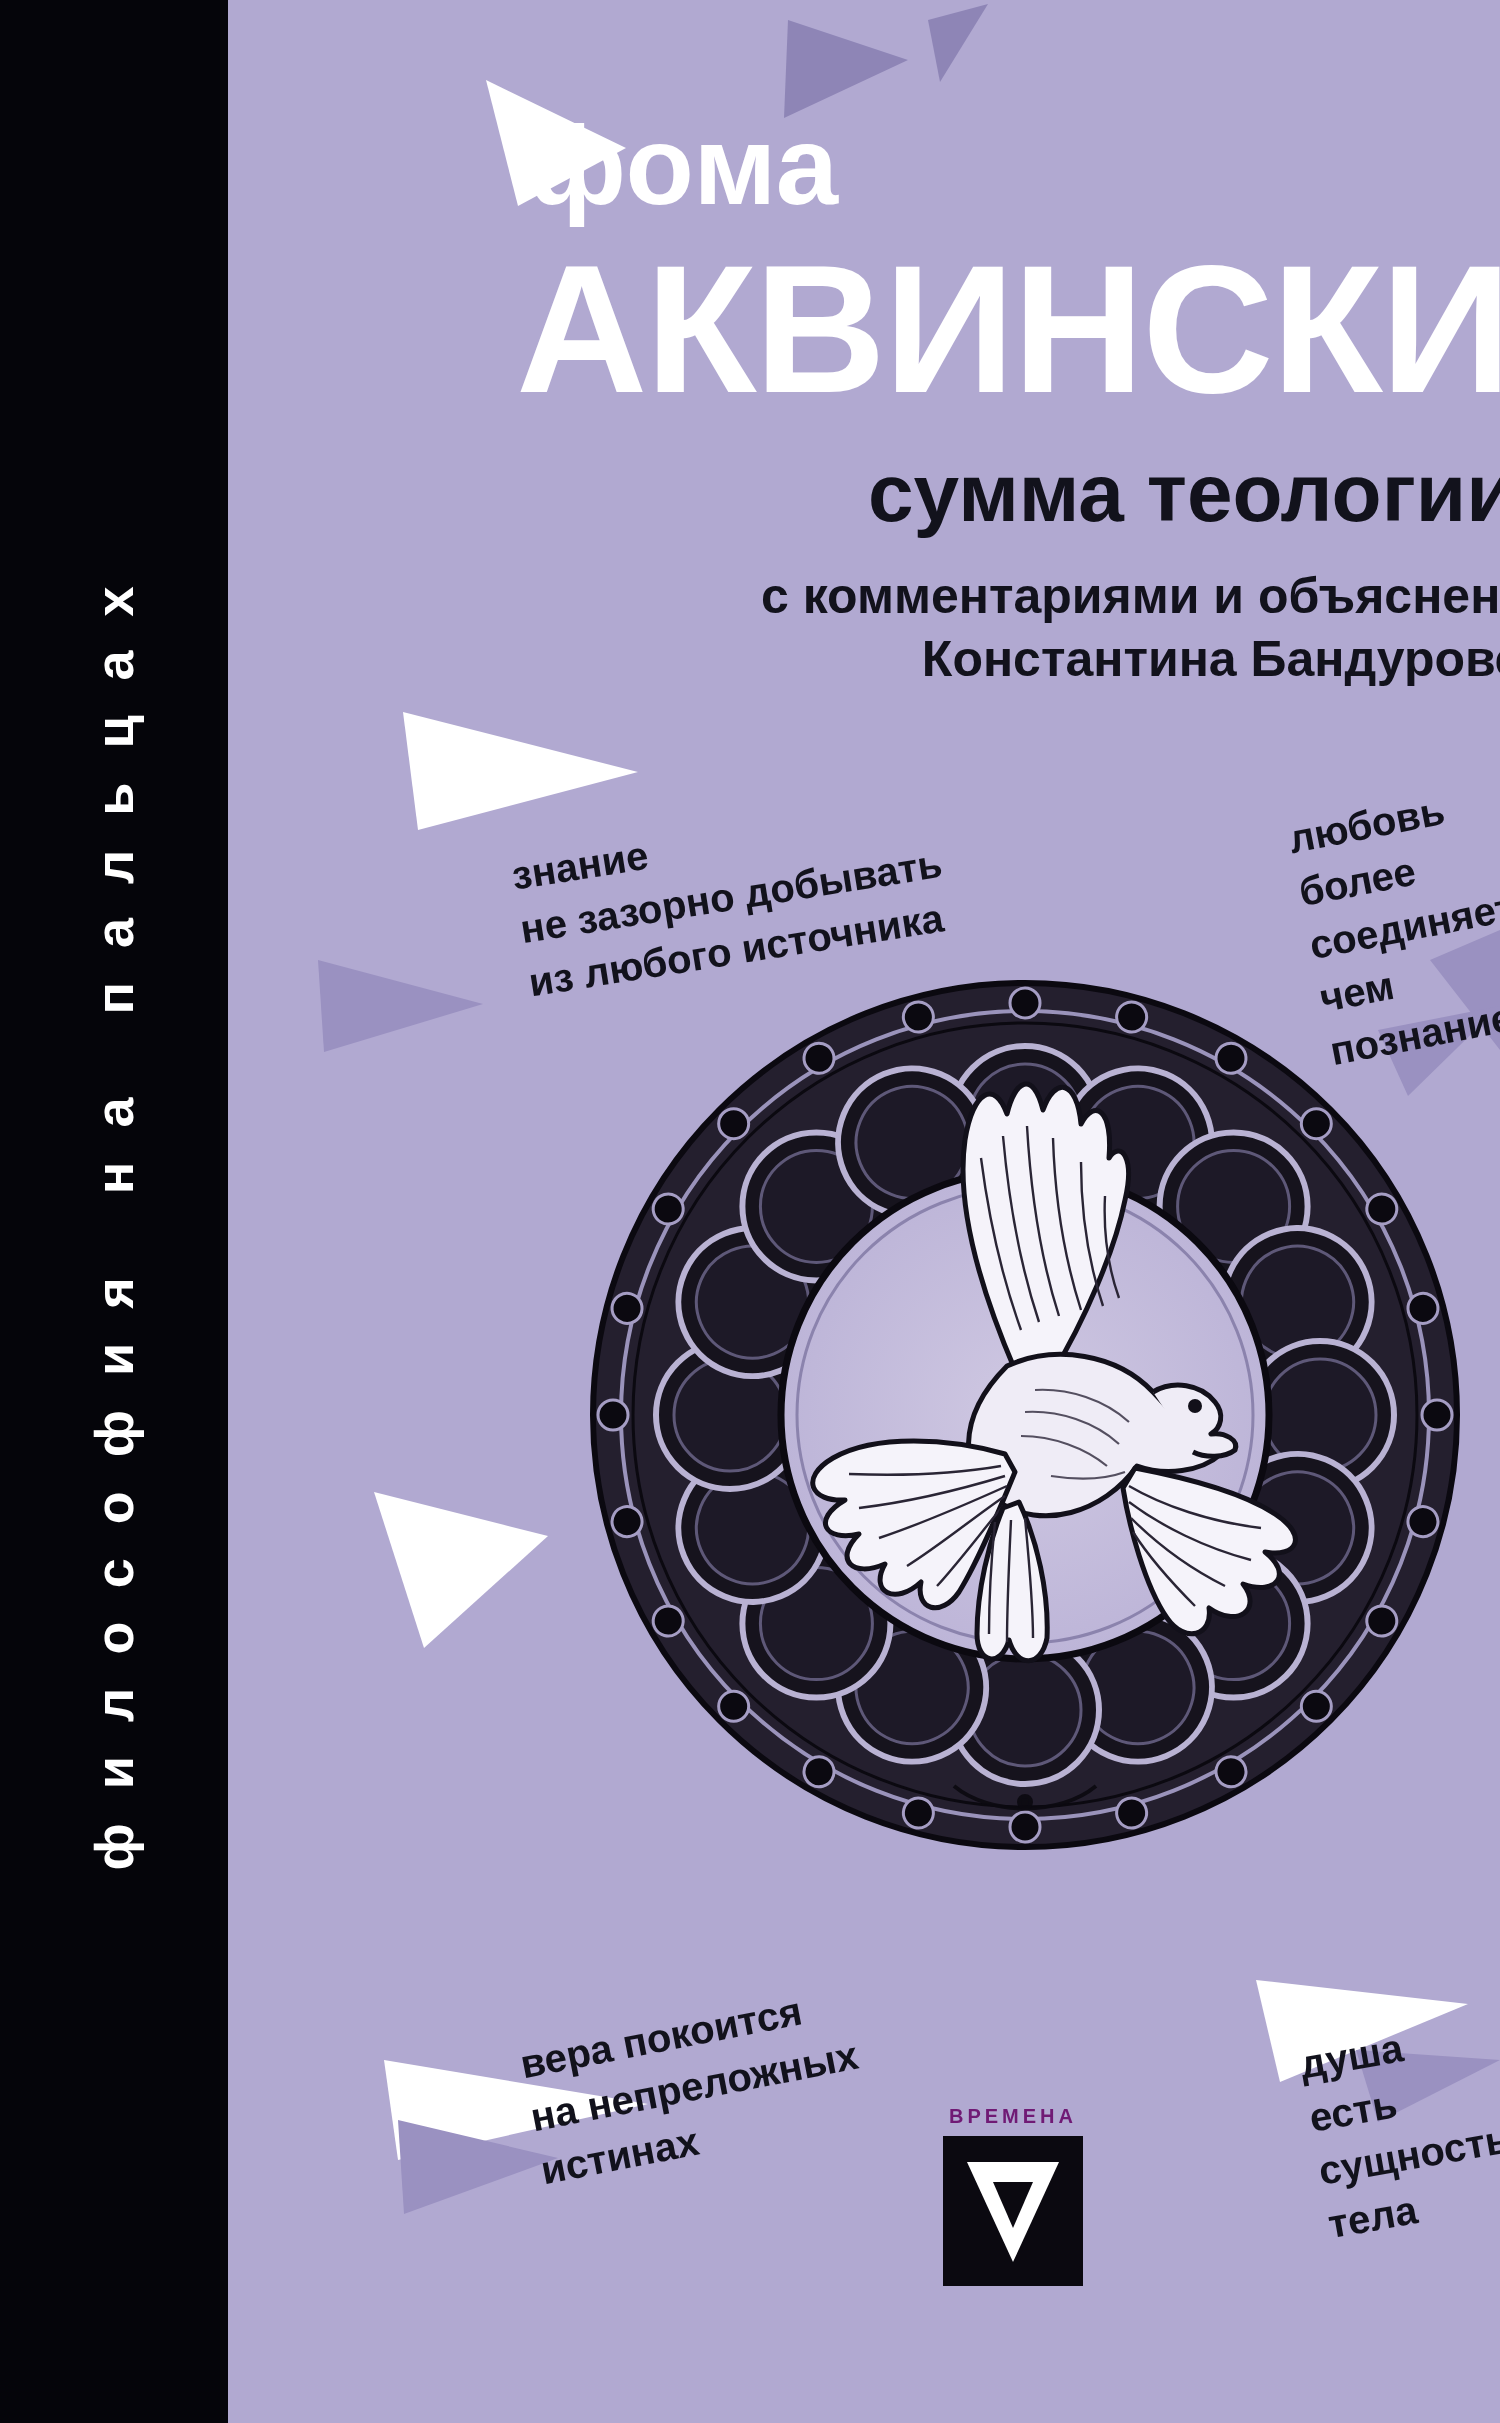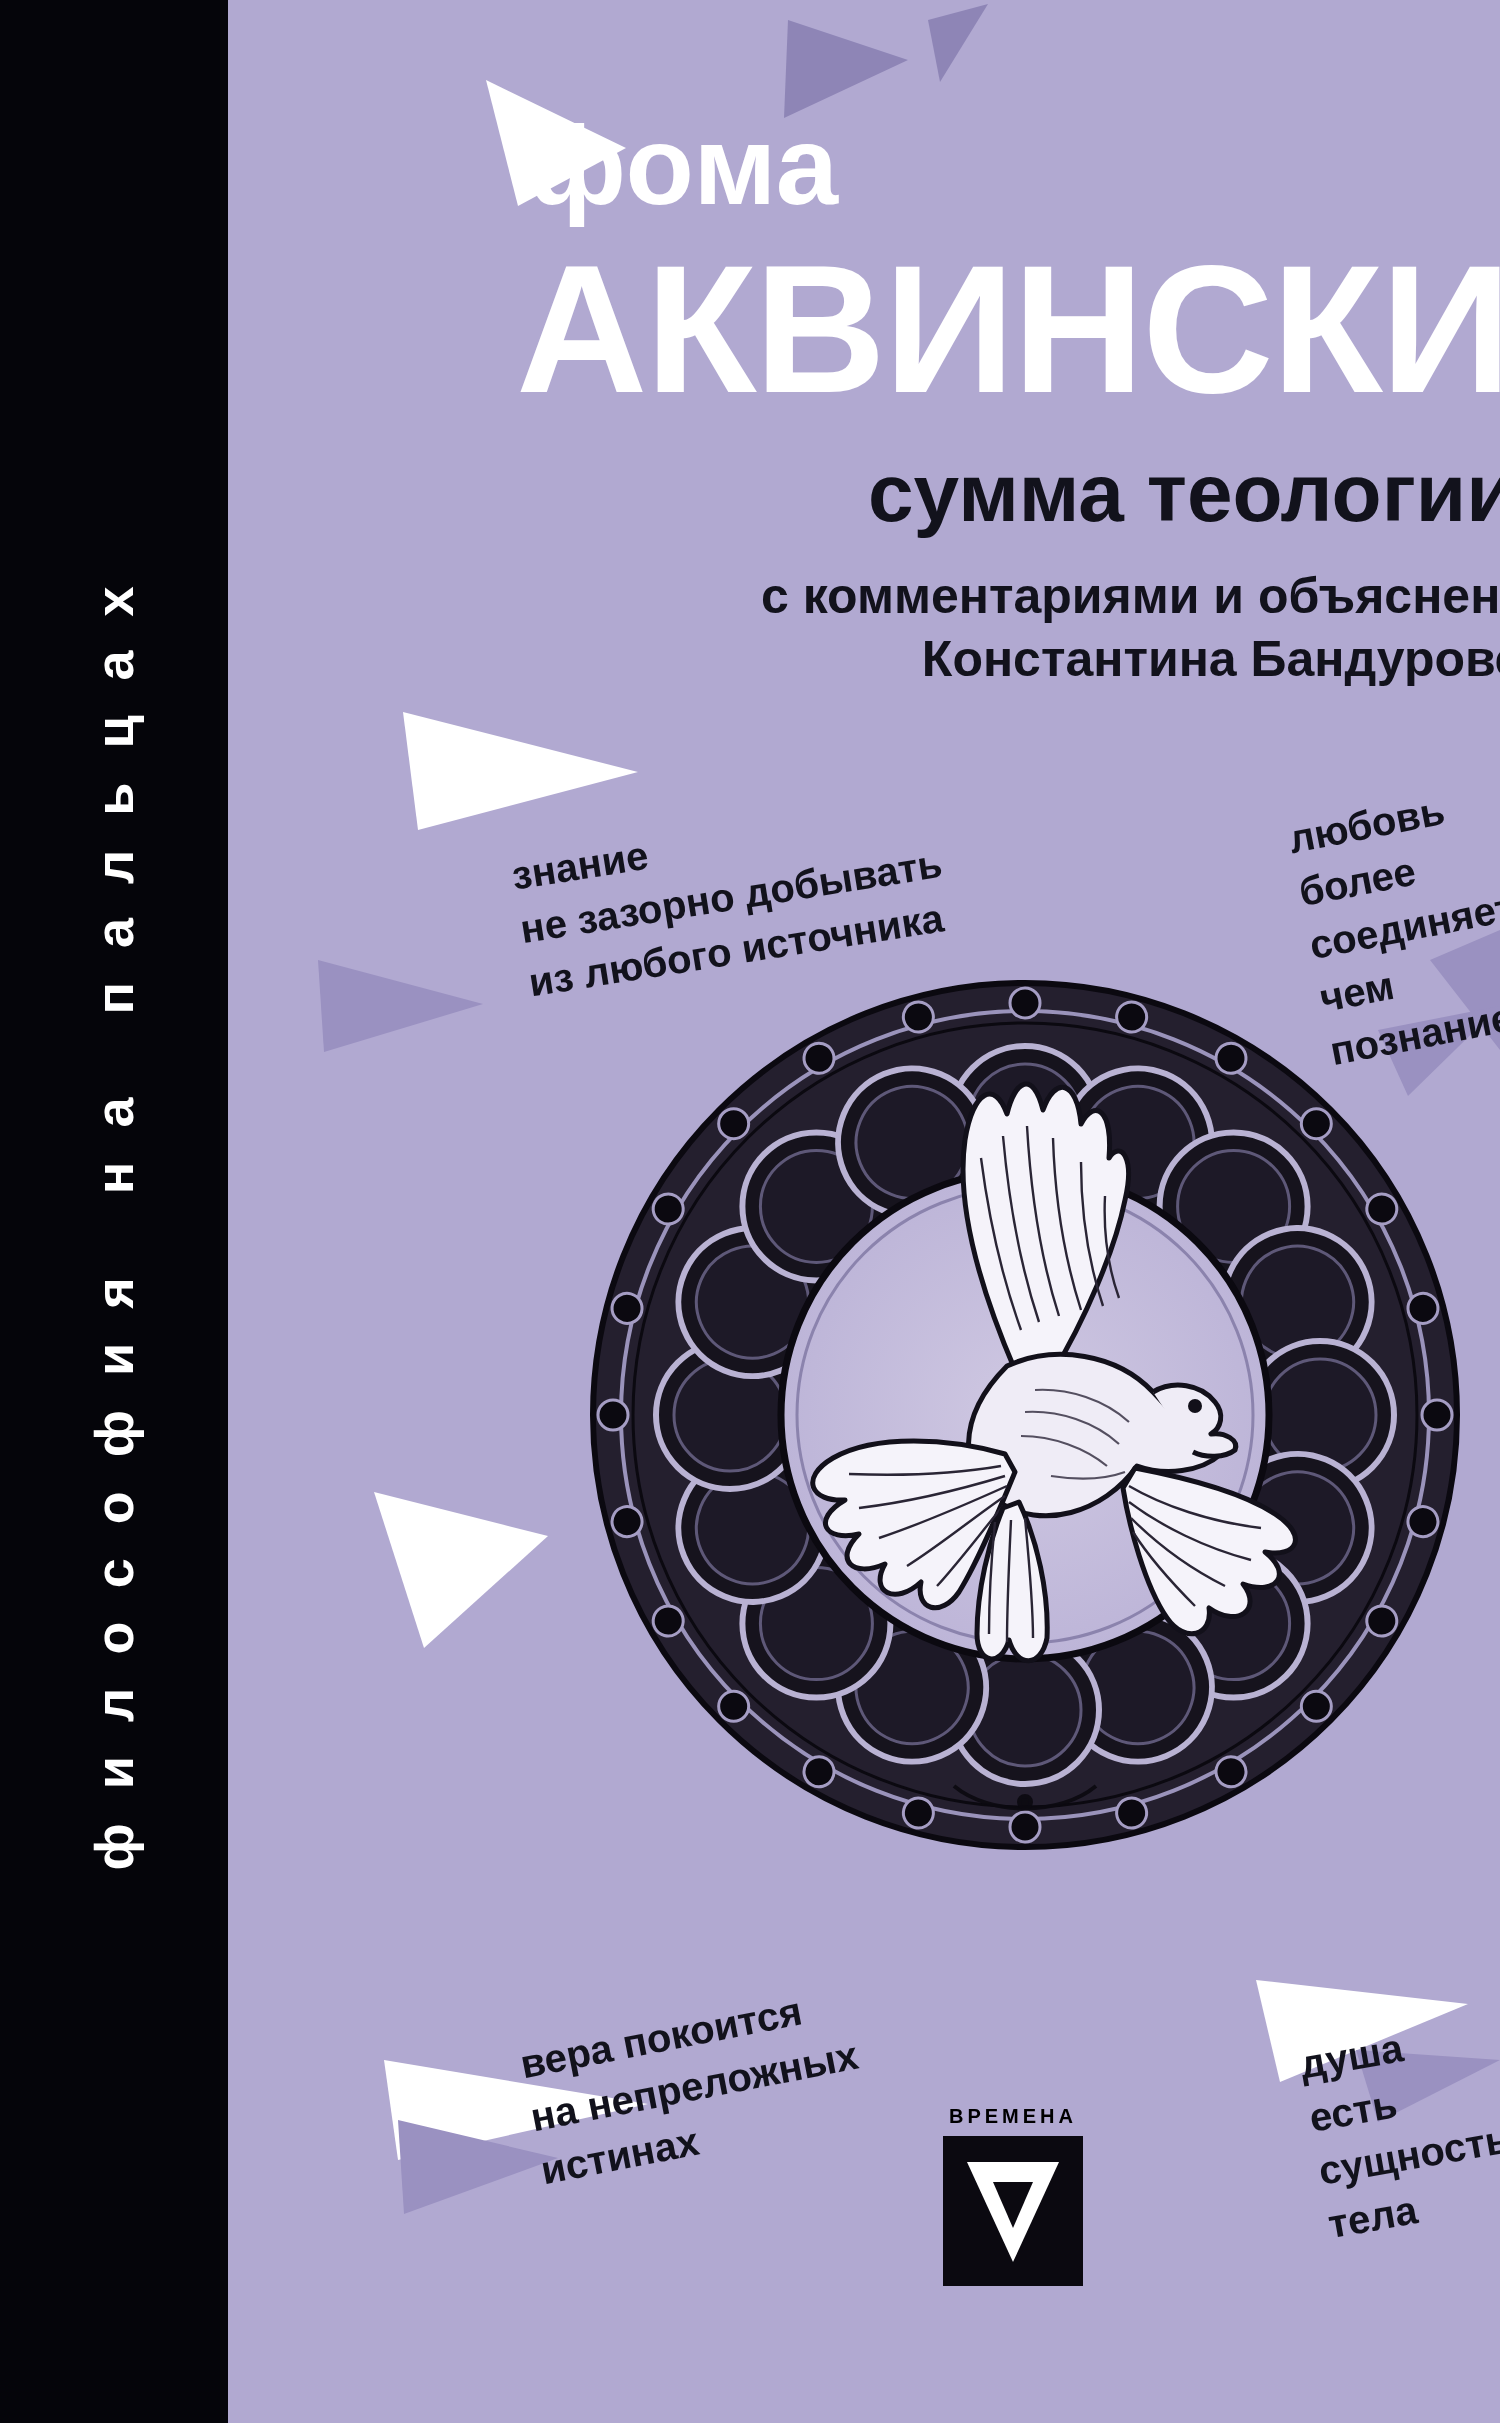--- a/index.html
+++ b/index.html
@@ -139,21 +139,21 @@
   
   .publisher {
     position: absolute;
     left: 690px;
     top: 2105px;
     width: 190px;
     text-align: center;
     z-index: 6;
   }
   .publisher-name {
-    color: #000000;
+    color: #701a75;
     font-size: 20px;
     font-weight: 700;
     letter-spacing: 4px;
     margin-bottom: 8px;
   }
 </style>
 </head>
 <body>
 
 <div id="cover">

